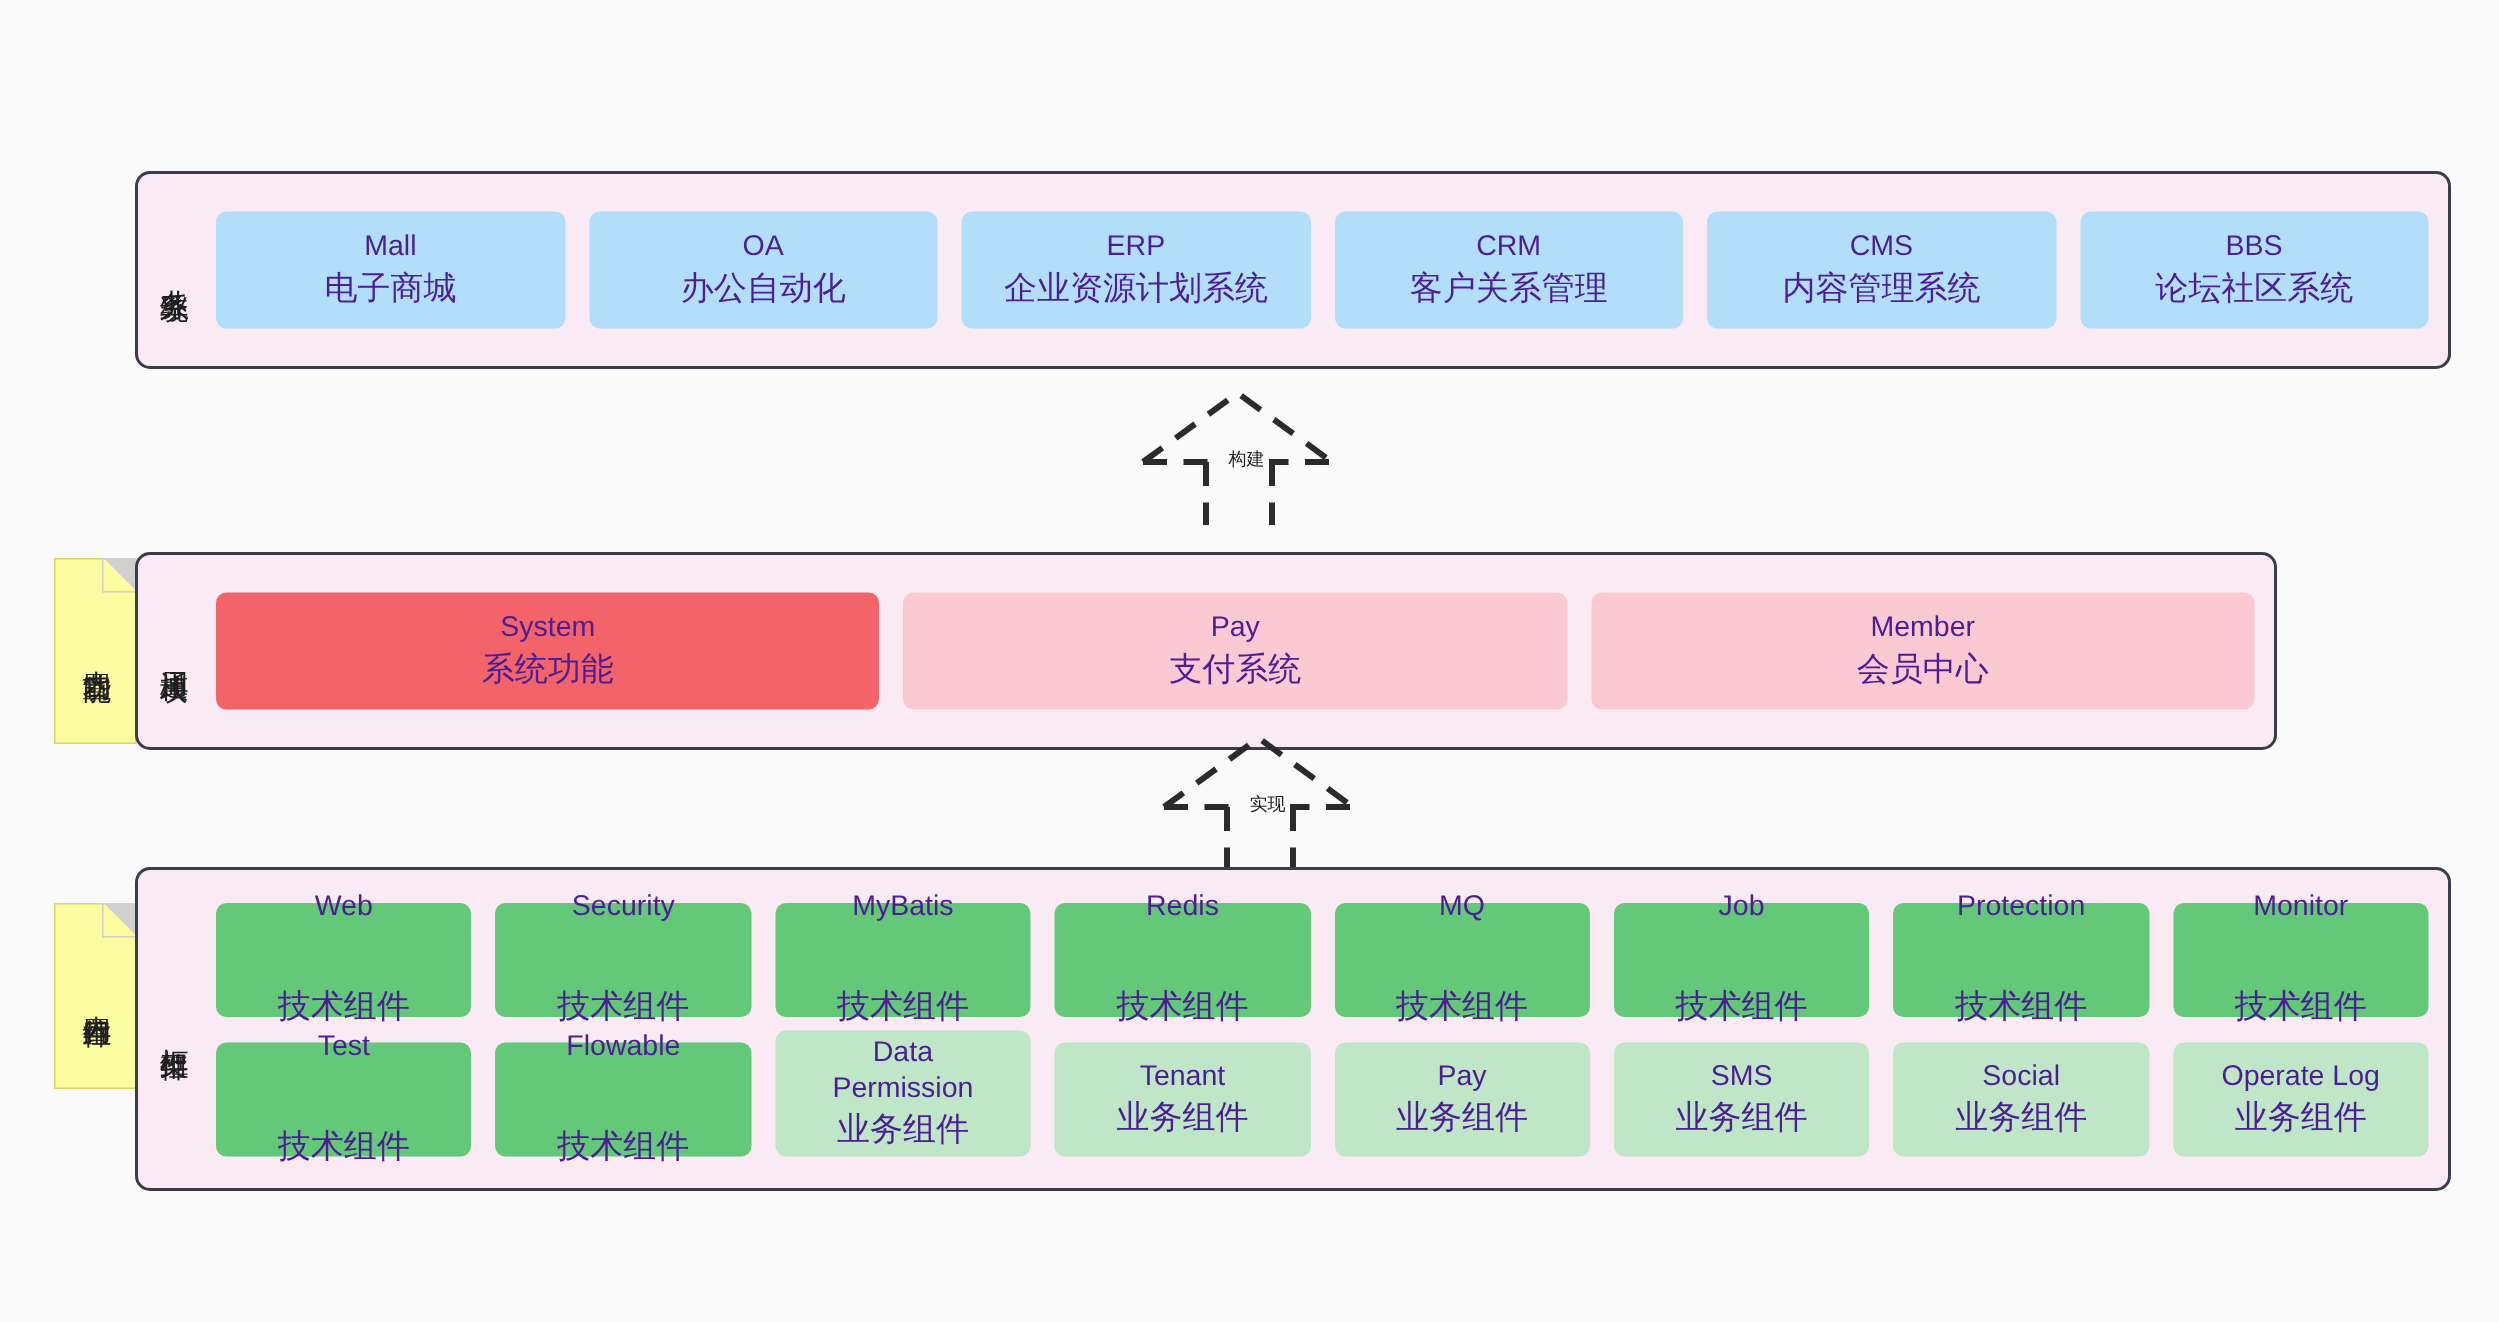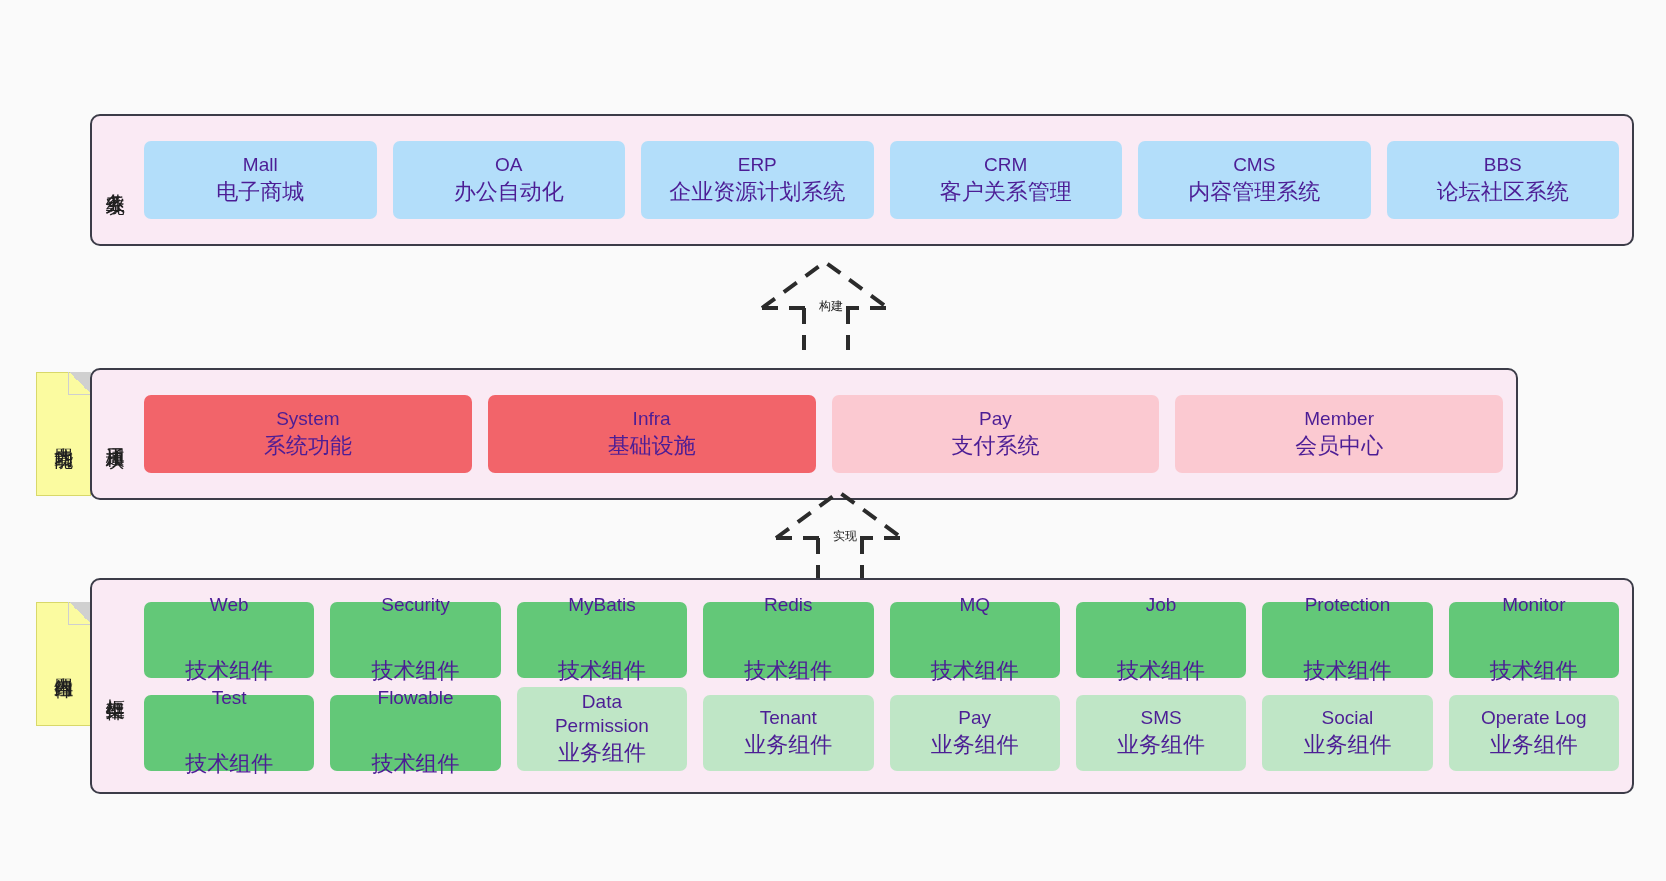--- a/index.html
+++ b/index.html
@@ -179,24 +179,20 @@
   </div>
 
   <div class="layer" id="layer-module">
     <div class="layer-title">通用模块</div>
     <div class="layer-body">
       <div class="row">
         <div class="cell c-red">
           <span class="t1">System</span>
           <span class="t2">系统功能</span>
         </div>
-        <div class="cell c-red">
-          <span class="t1">Infra</span>
-          <span class="t2">基础设施</span>
-        </div>
         <div class="cell c-pink">
           <span class="t1">Pay</span>
           <span class="t2">支付系统</span>
         </div>
         <div class="cell c-pink">
           <span class="t1">Member</span>
           <span class="t2">会员中心</span>
         </div>
       </div>
     </div>

